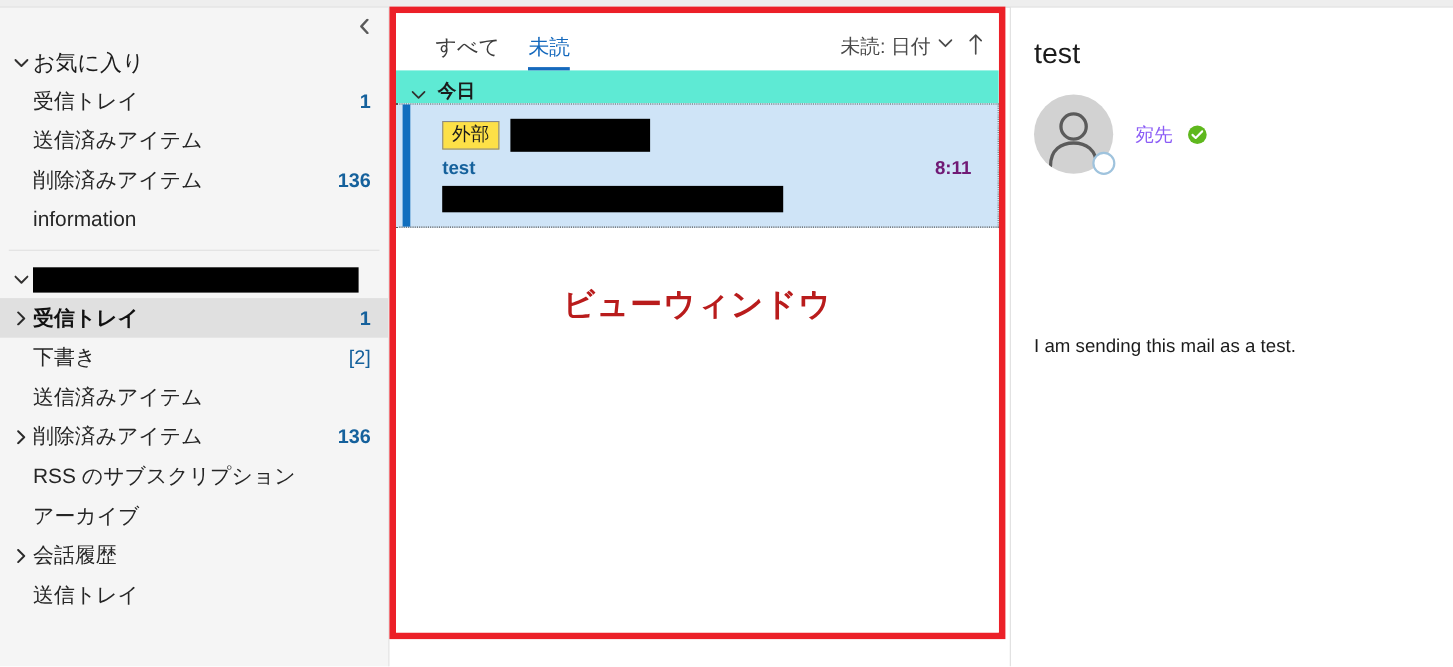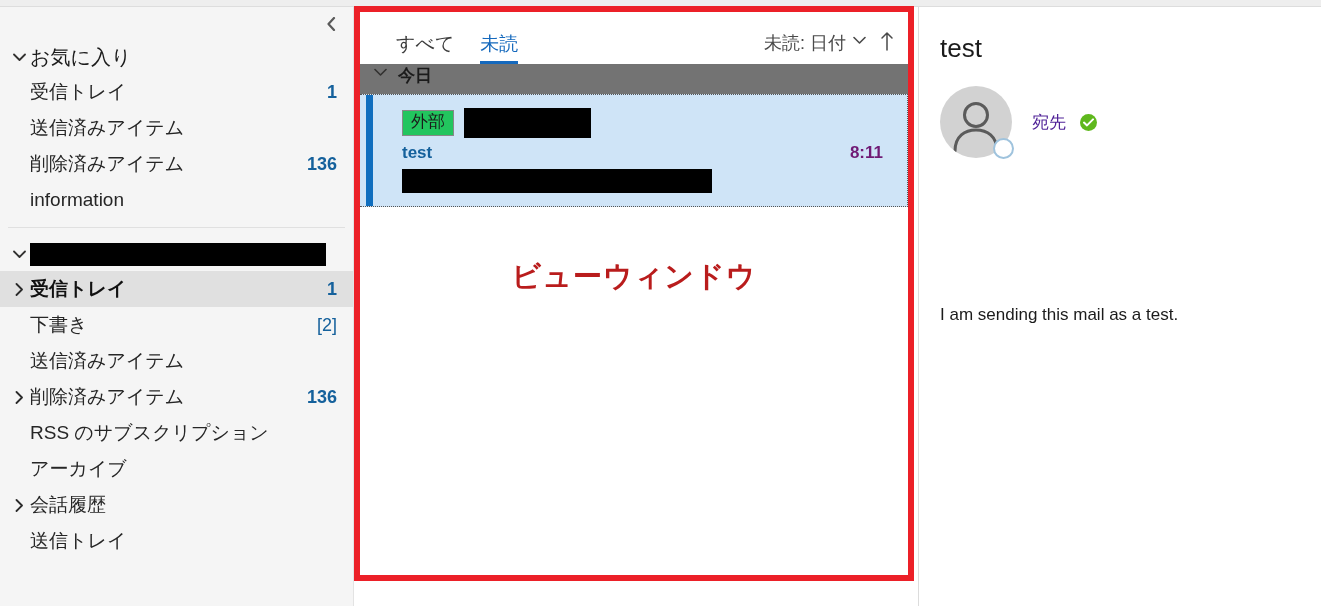--- a/index.html
+++ b/index.html
@@ -137,22 +137,22 @@
   .sort-label {
     font-size: 18px; color: #4a4a4a;
     display: flex; gap: 7px;
     cursor: pointer; line-height: 1;
   }
   .sort-caret { font-size: 13px; color: #4a4a4a; }
   .sort-dir { font-size: 20px; color: #4a4a4a; cursor: pointer; line-height: 1; }
 
   .day-header {
     height: 30px;
-    background: #737373;
-    display: flex; align-items: flex-start;
+    background: #5eead4;
+    display: flex; align-items: flex-end;
     padding-left: 14px;
     font-size: 17px; font-weight: bold; color: #1b1b1b;
     cursor: pointer;
   }
   .day-header .tw { width: 24px; font-size: 14px; font-weight: normal; color: #323130; }
 
   .msg-row {
     position: relative;
     height: 113px;
     background: #cfe4f7;
@@ -163,21 +163,21 @@
     cursor: pointer;
   }
   .msg-accent {
     position: absolute; left: 6px; top: 0;
     width: 7px; height: 100%;
     background: #106ebe;
   }
   .msg-line1 { display: flex; align-items: center; gap: 10px; height: 32px; }
   .ext-tag {
     border: 1px solid #888;
-    background: #22c55e;
+    background: #fde047;
     font-size: 17px; color: #1b1b1b;
     padding: 2px 8px 3px 8px;
     line-height: 1.1;
   }
   .sender-redact { width: 127px; height: 30px; }
   .msg-line2 {
     display: flex; align-items: baseline;
     margin-top: 4px; padding-right: 8px;
   }
   .msg-subject { font-size: 17px; font-weight: bold; color: #15619c; }
@@ -226,21 +226,21 @@
     overflow: hidden;
   }
   .presence {
     position: absolute; right: -2px; bottom: -1px;
     width: 21px; height: 21px; border-radius: 50%;
     background: #ffffff;
     border: 2px solid #9fc3dd;
   }
   .rp-to-label {
     margin-left: 20px;
-    font-size: 17px; color: #4c1d95;
+    font-size: 17px; color: #8b5cf6;
   }
   .verified-badge {
     margin-left: 14px;
     width: 17px; height: 17px; border-radius: 50%;
     background: #5fb81d;
     display: inline-flex; align-items: center; justify-content: center;
   }
   .rp-body {
     margin-top: 145px;
     font-size: 17px; color: #1b1b1b;

